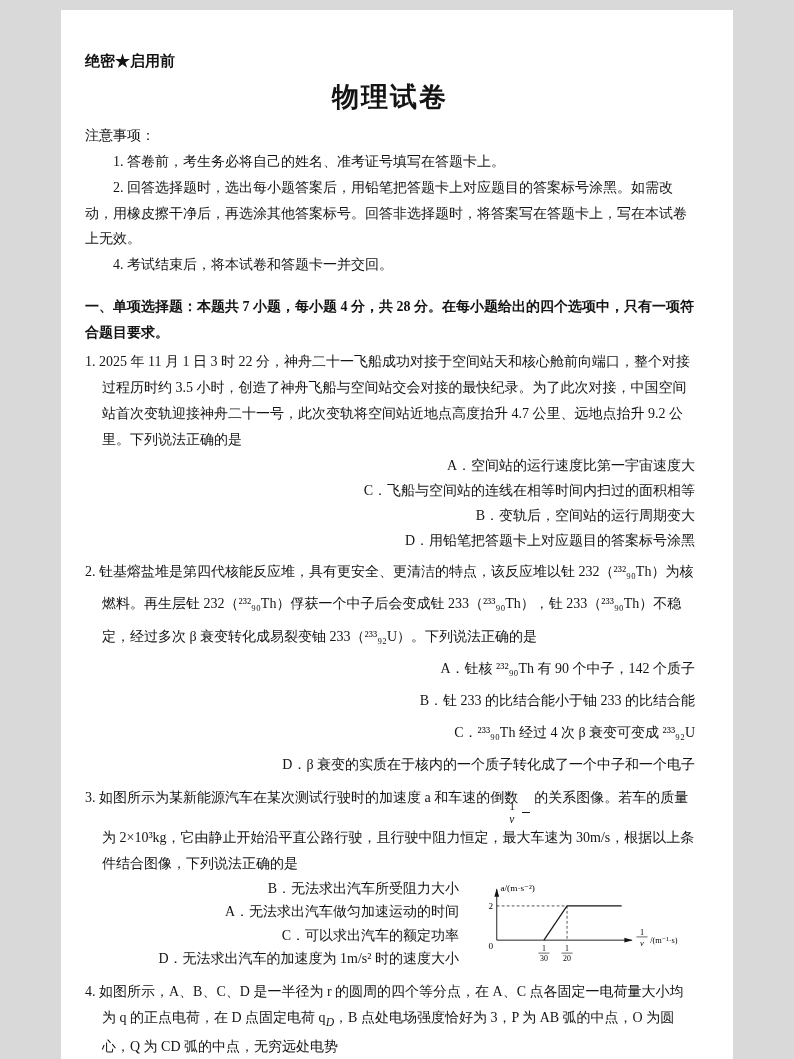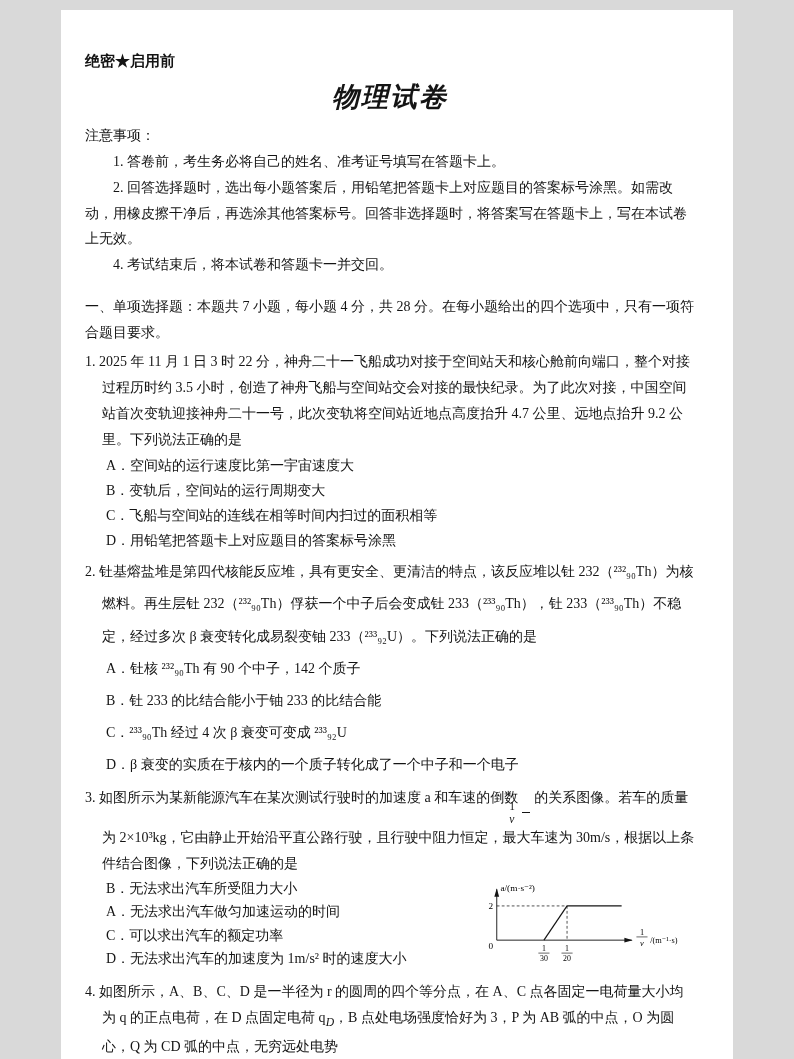--- a/index.html
+++ b/index.html
@@ -4,27 +4,27 @@
 <style>
   * { margin:0; padding:0; box-sizing:border-box; }
   html,body { background:#d9d9d9; }
   body { font-family:"Liberation Serif","DejaVu Serif",serif; }
   .page {
     width:672px; height:1059px; margin:10px auto; background:#ffffff;
     position:relative; color:#141414; font-size:14px; line-height:1.85;
     padding:38px 38px 30px 24px; overflow:hidden;
   }
   .secrecy { font-size:15px; font-weight:bold; margin-bottom:4px; }
-  .title { font-size:27px; font-weight:bold; text-align:center; line-height:1.3; margin:2px 0 8px 0; letter-spacing:2px;font-style:italic; }
+  .title { font-size:27px; font-weight:bold; text-align:center; line-height:1.3; margin:2px 0 8px 0; letter-spacing:2px; }
   .notice-heading { }
   .note { text-indent:28px; }
-  .section-heading { font-weight:normal; margin-top:16px; }
+  .section-heading { font-weight:bold; margin-top:16px; }
   .question { margin-top:3px; }
   .stem { padding-left:17px; text-indent:-17px; }
-  .option { padding-left:21px; line-height:1.8; }
+  .option { padding-left:21px; line-height:1.8;text-align:right; }
   .q2 .stem, .q2 .option { line-height:2.3; }
   .q3 .option { line-height:1.68; }
   .q3-body::after { content:""; display:block; clear:both; }
   .graph-box { float:right; width:222px; margin:2px 4px 0 10px; }
   .frac {
     display:inline-flex; flex-direction:column; align-items:center;
     vertical-align:-8px; line-height:1.05; font-size:11.5px; margin:0 4px;
   }
   .frac .fnum { padding:0 4px; border-bottom:1px solid #141414; }
   .frac .fden { font-style:italic; padding:0 4px; }
@@ -49,22 +49,22 @@
     <p class="note">1. 答卷前，考生务必将自己的姓名、准考证号填写在答题卡上。</p>
     <p class="note">2. 回答选择题时，选出每小题答案后，用铅笔把答题卡上对应题目的答案标号涂黑。如需改动，用橡皮擦干净后，再选涂其他答案标号。回答非选择题时，将答案写在答题卡上，写在本试卷上无效。</p>
     <p class="note">4. 考试结束后，将本试卷和答题卡一并交回。</p>
   </div>
 
   <p class="section-heading">一、单项选择题：本题共 7 小题，每小题 4 分，共 28 分。在每小题给出的四个选项中，只有一项符合题目要求。</p>
 
   <div class="question q1">
     <p class="stem">1. 2025 年 11 月 1 日 3 时 22 分，神舟二十一飞船成功对接于空间站天和核心舱前向端口，整个对接过程历时约 3.5 小时，创造了神舟飞船与空间站交会对接的最快纪录。为了此次对接，中国空间站首次变轨迎接神舟二十一号，此次变轨将空间站近地点高度抬升 4.7 公里、远地点抬升 9.2 公里。下列说法正确的是</p>
     <p class="option">A．空间站的运行速度比第一宇宙速度大</p>
+    <p class="option">C．飞船与空间站的连线在相等时间内扫过的面积相等</p>
     <p class="option">B．变轨后，空间站的运行周期变大</p>
-    <p class="option">C．飞船与空间站的连线在相等时间内扫过的面积相等</p>
     <p class="option">D．用铅笔把答题卡上对应题目的答案标号涂黑</p>
   </div>
 
   <div class="question q2">
     <p class="stem">2. 钍基熔盐堆是第四代核能反应堆，具有更安全、更清洁的特点，该反应堆以钍 232（²³²₉₀Th）为核燃料。再生层钍 232（²³²₉₀Th）俘获一个中子后会变成钍 233（²³³₉₀Th），钍 233（²³³₉₀Th）不稳定，经过多次 β 衰变转化成易裂变铀 233（²³³₉₂U）。下列说法正确的是</p>
     <p class="option">A．钍核 ²³²₉₀Th 有 90 个中子，142 个质子</p>
     <p class="option">B．钍 233 的比结合能小于铀 233 的比结合能</p>
     <p class="option">C．²³³₉₀Th 经过 4 次 β 衰变可变成 ²³³₉₂U</p>
     <p class="option">D．β 衰变的实质在于核内的一个质子转化成了一个中子和一个电子</p>
   </div>

